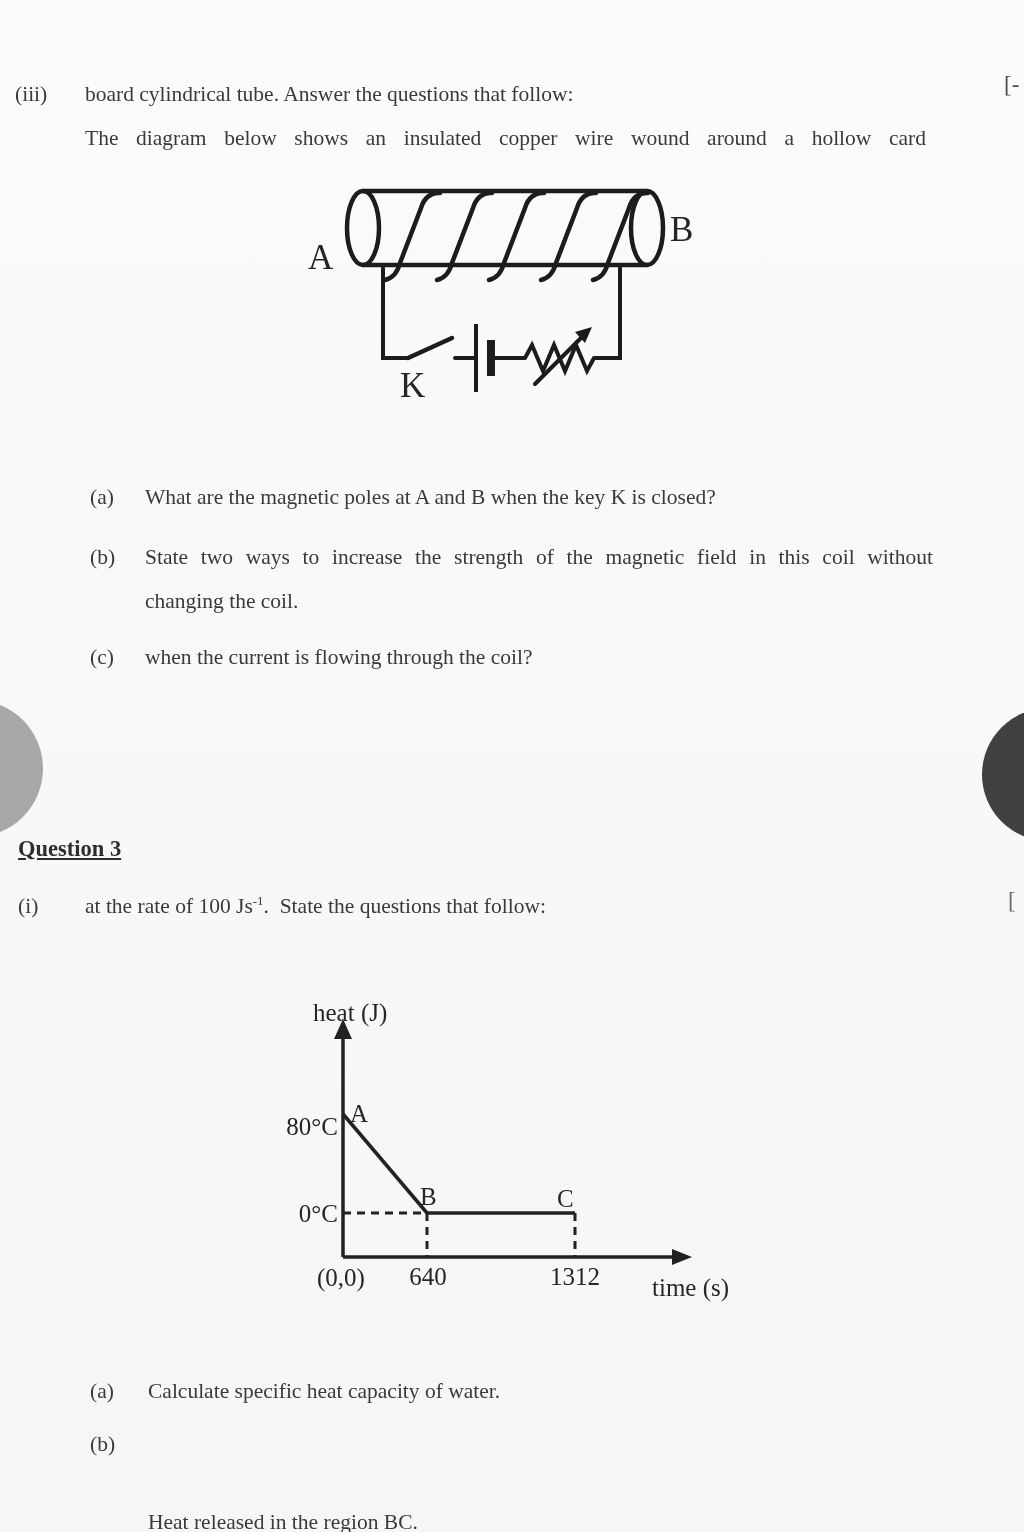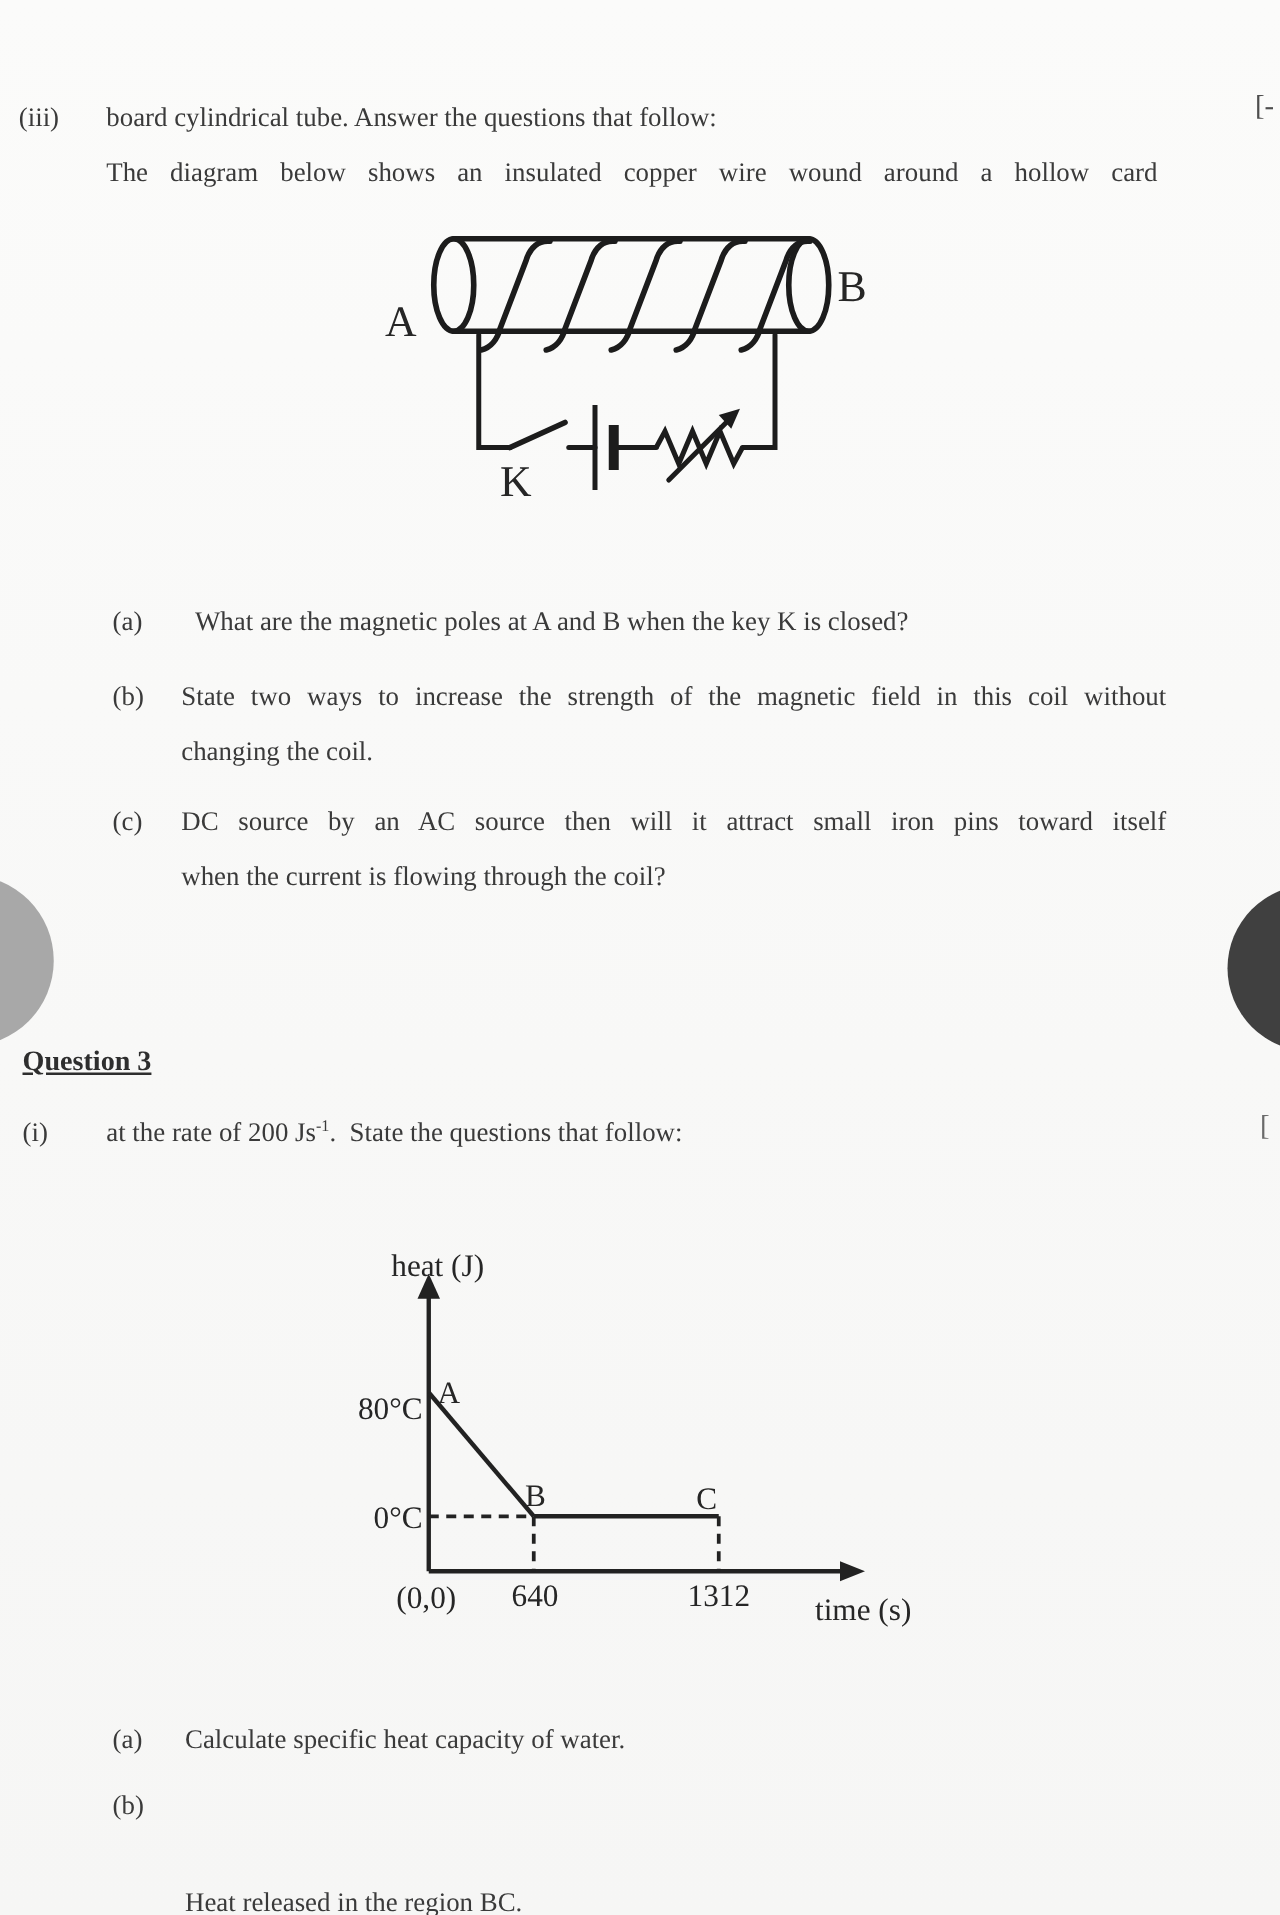--- a/index.html
+++ b/index.html
@@ -67,44 +67,43 @@
       <path d="M 235,190 l 7,-13 l 11,26 l 11,-26 l 11,26 l 11,-26 l 11,26 l 7,-13"></path>
       <line x1="245" y1="216" x2="296" y2="165" stroke-linecap="round"></line>
       <polygon points="302,159 285,164 295,175" fill="#1c1c1c" stroke="none"></polygon>
     </g>
     <text x="18" y="101" font-size="35">A</text>
     <text x="380" y="73" font-size="35">B</text>
     <text x="110" y="229" font-size="35">K</text>
   </svg>
 
   <div class="abs qlabel" style="left:90px; top:475px;">(a)</div>
-  <div class="abs single" style="left:156px; top:475px;text-align:right;">What are the magnetic poles at A and B when the key K is closed?</div>
+  <div class="abs single" style="left:145px; top:475px;text-align:right;">What are the magnetic poles at A and B when the key K is closed?</div>
 
   <div class="abs qlabel" style="left:90px; top:535px;">(b)</div>
   <div class="abs textblock" style="left:145px; top:535px; width:788px;">
     <div class="line jl">State two ways to increase the strength of the magnetic field in this coil without</div>
     <div class="line">changing the coil.</div>
   </div>
 
   <div class="abs qlabel" style="left:90px; top:635px;">(c)</div>
   <div class="abs textblock" style="left:145px; top:635px; width:788px;">
-    <div class="line jl">DC source by an AC source then will it attract small iron pins toward itself</div>
     <div class="line">when the current is flowing through the coil?</div>
   </div>
 
   <div class="abs circle left"></div>
   <div class="abs circle right"></div>
 
   <div class="abs heading" style="left:18px; top:827px;text-decoration:underline;">Question 3</div>
 
   <div class="abs bracket" style="left:1008px; top:888px; color:#6a6a6a;">[</div>
 
   <div class="abs qlabel" style="left:18px; top:884px;">(i)</div>
   <div class="abs textblock" style="left:85px; top:884px; width:843px;">
-    <div class="line"><span>at the rate of 200 Js</span><sup class="inline-sup">-1</sup><span class="suffix">.  State the questions that follow:</span></div>
+    <div class="line"><span>at the rate of 100 Js</span><sup class="inline-sup">-1</sup><span class="suffix">.  State the questions that follow:</span></div>
   </div>
 
   <svg class="abs" style="left:268px; top:995px;" width="480" height="312" viewBox="0 0 480 312">
     <text x="45" y="26" font-size="25">heat (J)</text>
 
     <g stroke="#222222" stroke-width="3.5" fill="none">
       <line x1="75" y1="36" x2="75" y2="262"></line>
       <line x1="75" y1="262" x2="412" y2="262"></line>
     </g>
     <polygon points="75,24 66,44 84,44" fill="#222222"></polygon>

